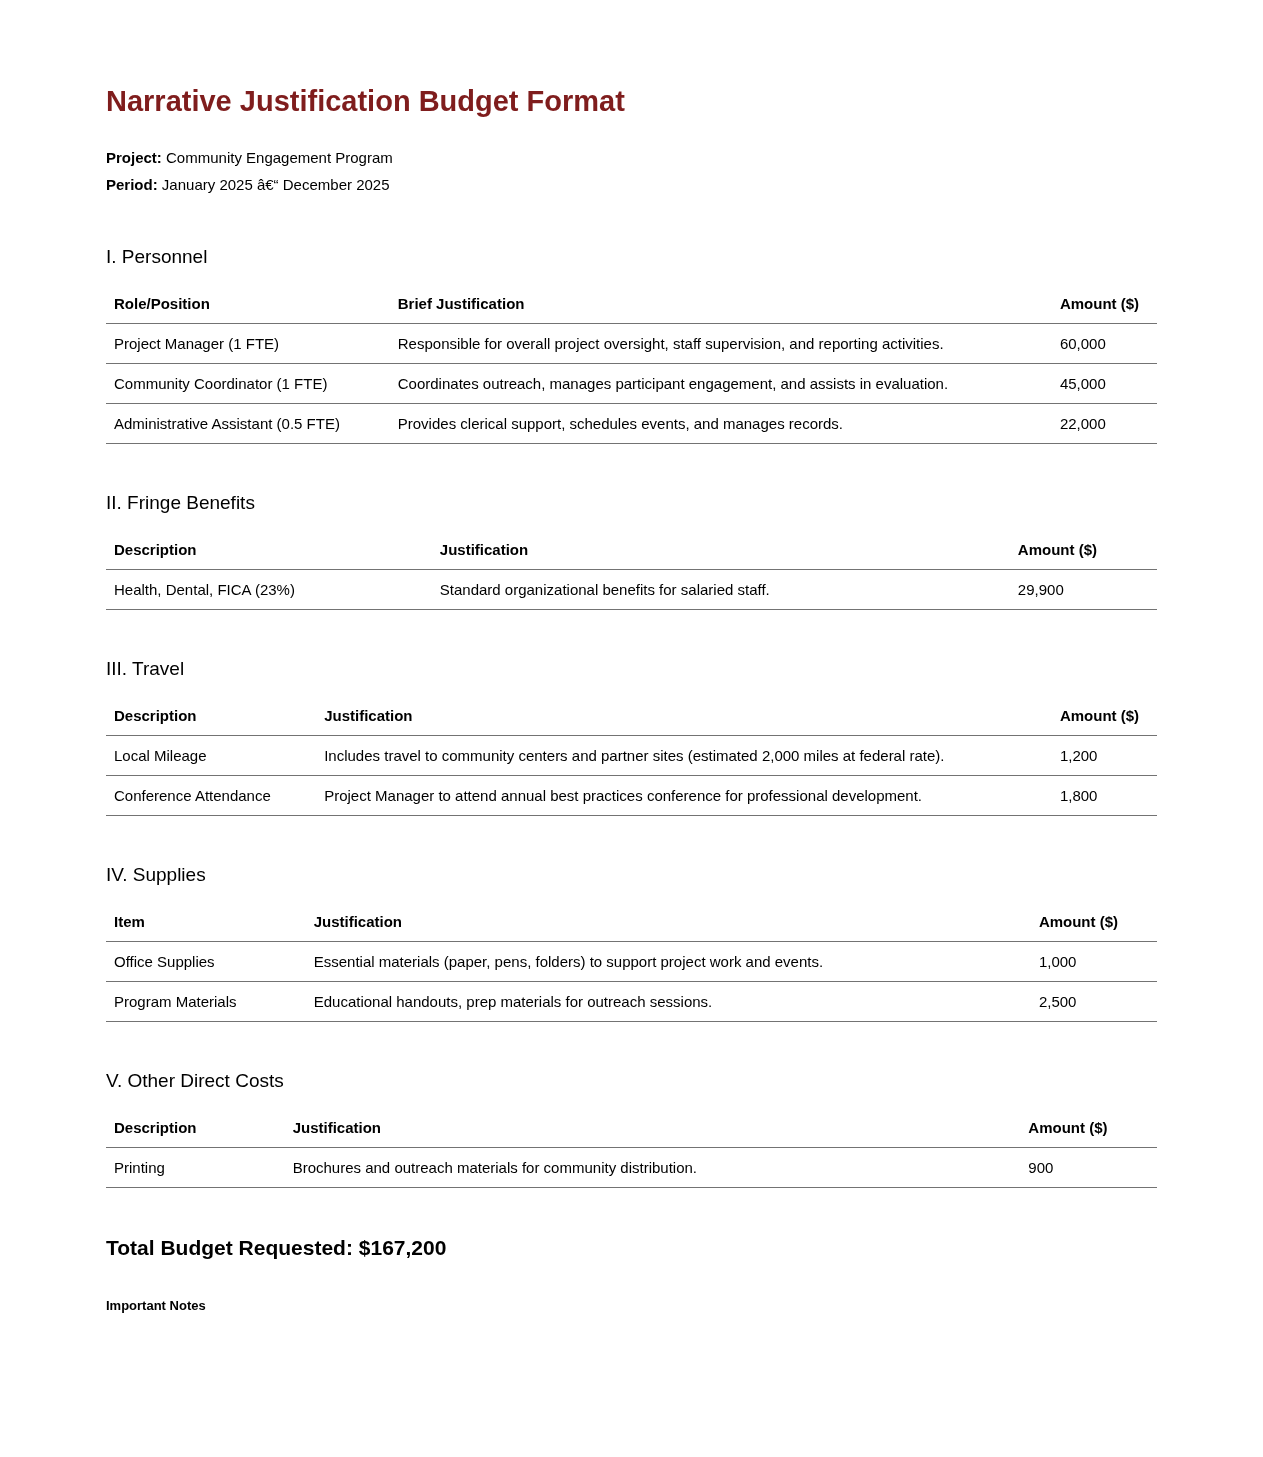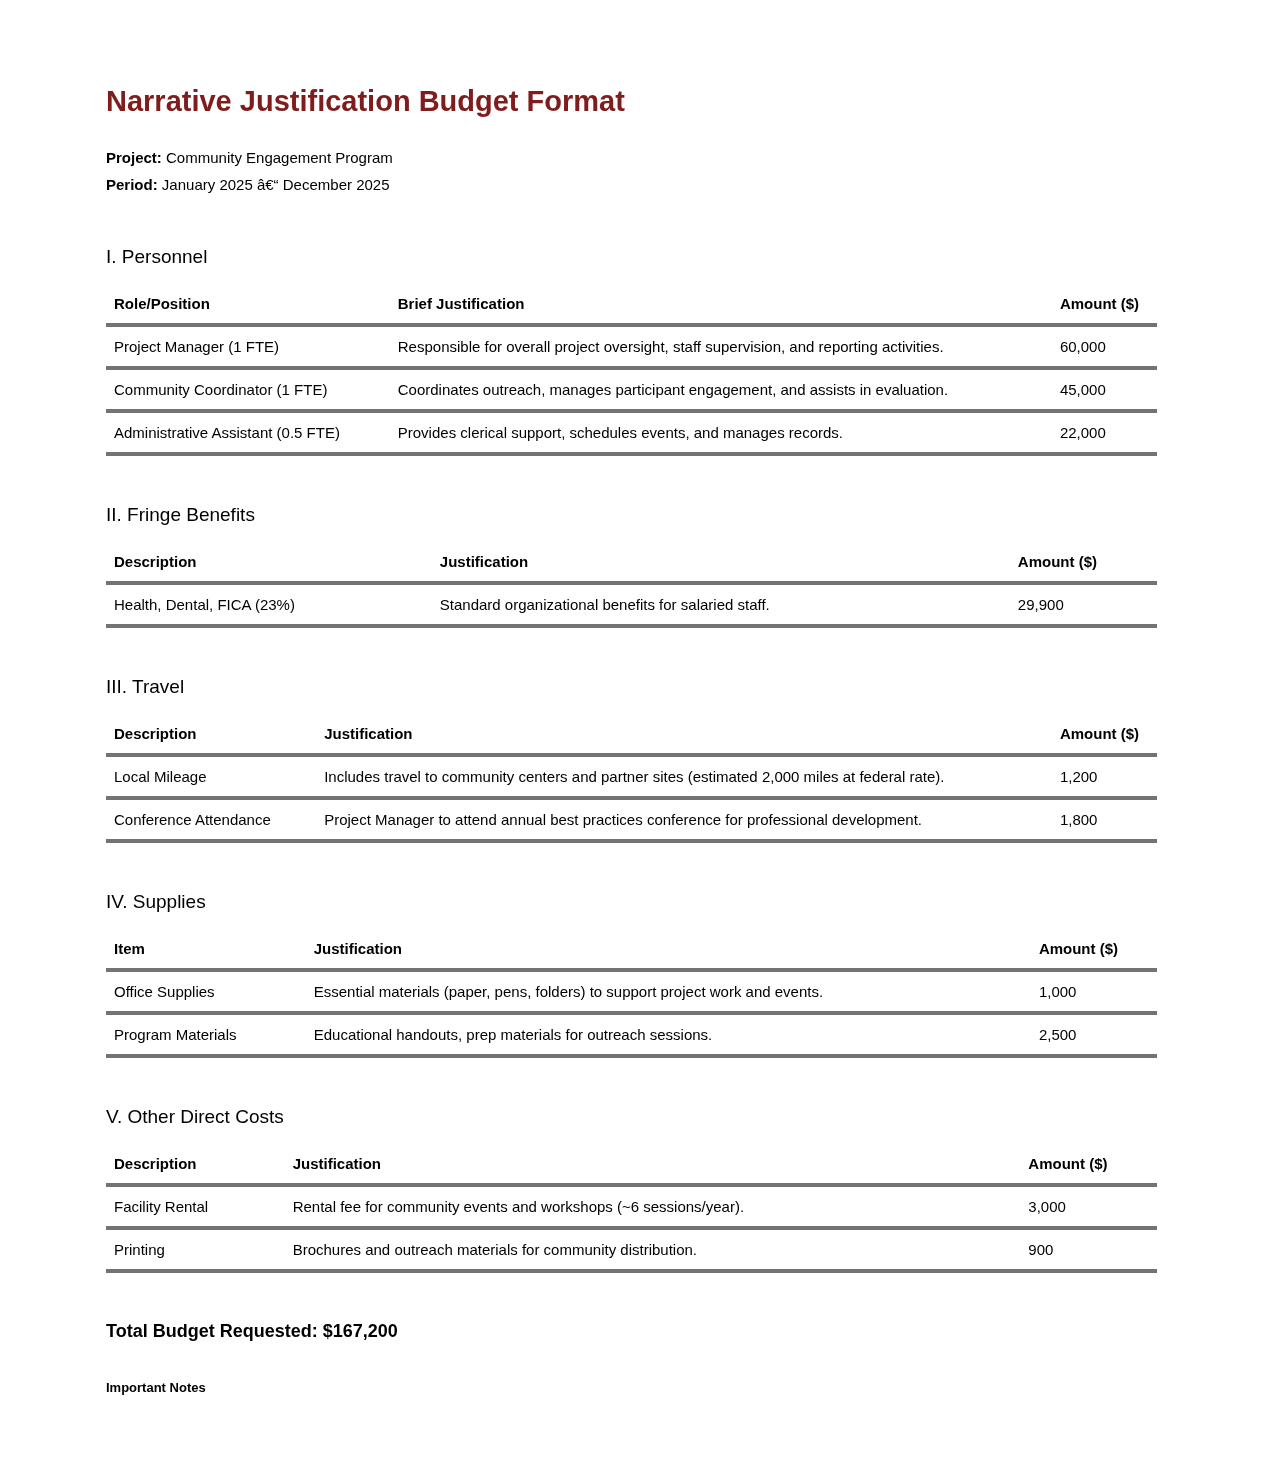--- a/index.html
+++ b/index.html
@@ -36,34 +36,34 @@
     width: 100%;
     border-collapse: collapse;
     table-layout: fixed;
     font-size: 15px;
   }
   table.budget-table th,
   table.budget-table td {
     text-align: left;
     vertical-align: top;
     padding: 11px 8px;
-    border-bottom: 4px solid #737373;
+    border-bottom: 1px solid #737373;
     line-height: 17px;
   }
   table.budget-table th { font-weight: bold; }
 
   
   .t0 .c1{width:27%} .t0 .c2{width:63%} .t0 .c3{width:10%}
   .t1 .c1{width:31%} .t1 .c2{width:55%} .t1 .c3{width:14%}
   .t2 .c1{width:20%} .t2 .c2{width:70%} .t2 .c3{width:10%}
   .t3 .c1{width:19%} .t3 .c2{width:69%} .t3 .c3{width:12%}
   .t4 .c1{width:17%} .t4 .c2{width:70%} .t4 .c3{width:13%}
 
   h2.total-heading {
-    font-size: 18px;
+    font-size: 21px;
     font-weight: bold;
     margin: 48px 0 0 0;
   }
   h2.notes-heading {
     font-size: 13px;
     font-weight: bold;
     margin: 38px 0 0 0;
   }
 </style>
 </head>
@@ -187,25 +187,20 @@
     <table class="budget-table t4">
       <thead>
         <tr>
           <th class="c1">Description</th>
           <th class="c2">Justification</th>
           <th class="c3">Amount ($)</th>
         </tr>
       </thead>
       <tbody>
         <tr>
-          <td class="c1">Facility Rental</td>
-          <td class="c2">Rental fee for community events and workshops (~6 sessions/year).</td>
-          <td class="c3">3,000</td>
-        </tr>
-        <tr>
           <td class="c1">Printing</td>
           <td class="c2">Brochures and outreach materials for community distribution.</td>
           <td class="c3">900</td>
         </tr>
       </tbody>
     </table>
   </section>
 
   <h2 class="total-heading">Total Budget Requested: $167,200</h2>
 

